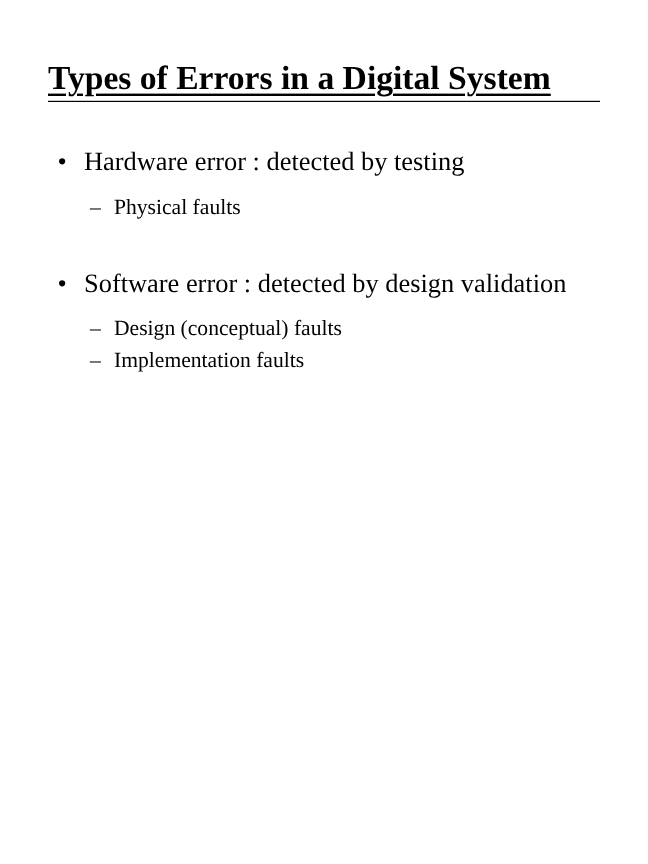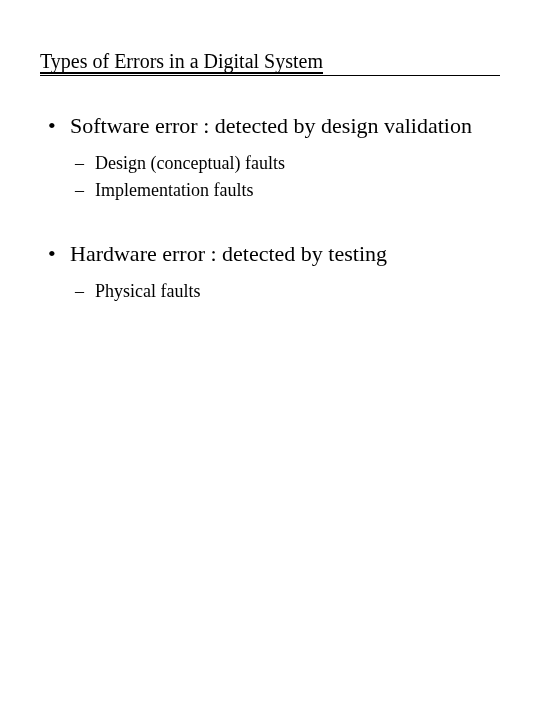--- a/index.html
+++ b/index.html
@@ -16,22 +16,22 @@
       padding: 50px 30px 30px 30px;
     }
     .title-wrap {
       border-bottom: 1.5px solid #000;
       padding-bottom: 2px;
       margin-bottom: 35px;
       margin-left: 10px;
       margin-right: 10px;
     }
     .title {
-      font-size: 20px;
-      font-weight: normal;
+      font-size: 28px;
+      font-weight: bold;
       text-decoration: underline;
       text-decoration-thickness: 1.5px;
       text-underline-offset: 4px;
     }
     .main-list {
       list-style: none;
       padding-left: 40px;
     }
     .main-item {
       margin-bottom: 35px;
@@ -65,25 +65,25 @@
   </style>
 </head>
 <body>
 
 <div class="title-wrap">
   <div class="title">Types of Errors in a Digital System</div>
 </div>
 
 <ul class="main-list">
   <li class="main-item">
+    <div class="main-item-text">Hardware error : detected by testing</div>
+    <ul class="sub-list">
+      <li class="sub-item">Physical faults</li>
+    </ul>
+  </li>
+  <li class="main-item">
     <div class="main-item-text">Software error : detected by design validation</div>
     <ul class="sub-list">
       <li class="sub-item">Design (conceptual) faults</li>
       <li class="sub-item">Implementation faults</li>
     </ul>
   </li>
-  <li class="main-item">
-    <div class="main-item-text">Hardware error : detected by testing</div>
-    <ul class="sub-list">
-      <li class="sub-item">Physical faults</li>
-    </ul>
-  </li>
 </ul>
 
 </body></html>

